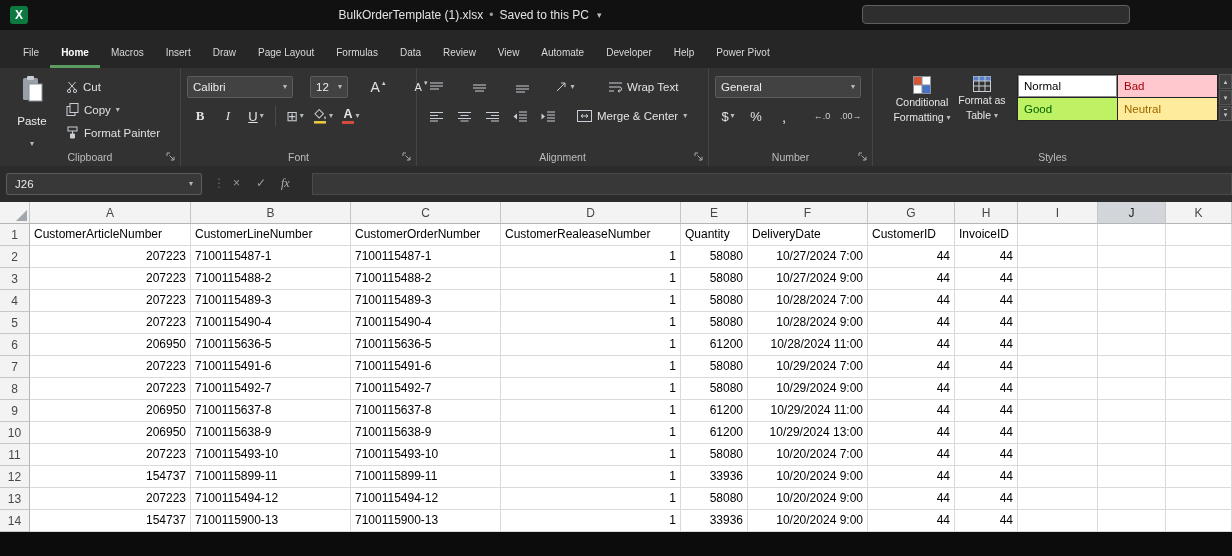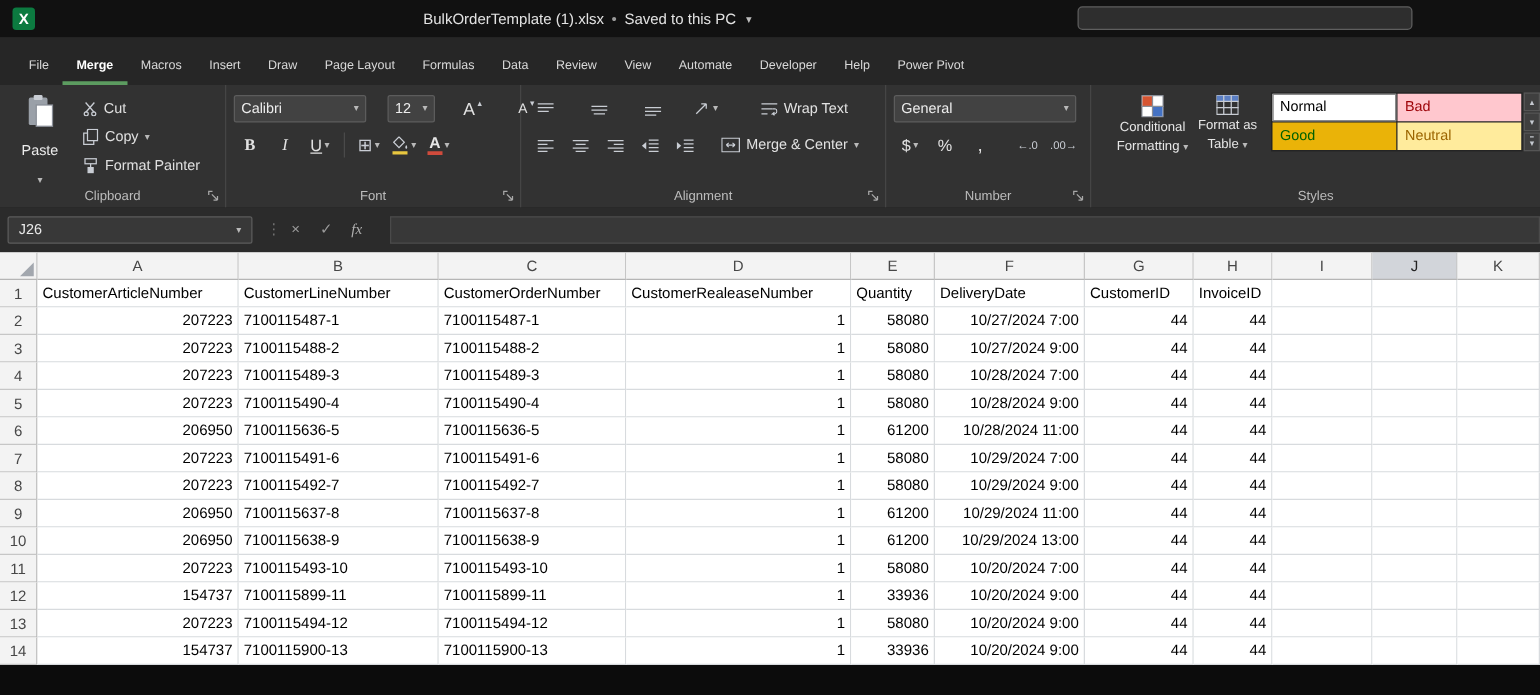--- a/index.html
+++ b/index.html
@@ -101,21 +101,21 @@
       <span>BulkOrderTemplate (1).xlsx</span>
       <span class="dot">•</span>
       <span>Saved to this PC</span>
       <span class="chev">▾</span>
     </div>
     <div class="search-box"></div>
   </div>
 
   <div class="tabs">
       <div class="tab">File</div>
-      <div class="tab active">Merge</div>
+      <div class="tab active">Home</div>
       <div class="tab">Macros</div>
       <div class="tab">Insert</div>
       <div class="tab">Draw</div>
       <div class="tab">Page Layout</div>
       <div class="tab">Formulas</div>
       <div class="tab">Data</div>
       <div class="tab">Review</div>
       <div class="tab">View</div>
       <div class="tab">Automate</div>
       <div class="tab">Developer</div>
@@ -344,21 +344,21 @@
         </svg>
         <span>Format as</span>
         <span class="l2">
             <span>Table</span>
             <span class="chev">▾</span>
           </span>
       </div>
       <div class="gallery">
           <div class="style-cell selected" style="background: rgb(255, 255, 255); color: rgb(0, 0, 0);">Normal</div>
           <div class="style-cell" style="background: rgb(255, 199, 206); color: rgb(156, 0, 6);">Bad</div>
-          <div class="style-cell" style="background: #eab308; color: rgb(0, 97, 0);">Good</div>
+          <div class="style-cell" style="background: #bef264; color: rgb(0, 97, 0);">Good</div>
           <div class="style-cell" style="background: rgb(255, 235, 156); color: rgb(156, 101, 0);">Neutral</div>
         </div>
       <div class="gscroll">
         <div class="gsbtn">
             <span>▴</span>
           </div>
         <div class="gsbtn">
             <span>▾</span>
           </div>
         <div class="gsbtn more">

